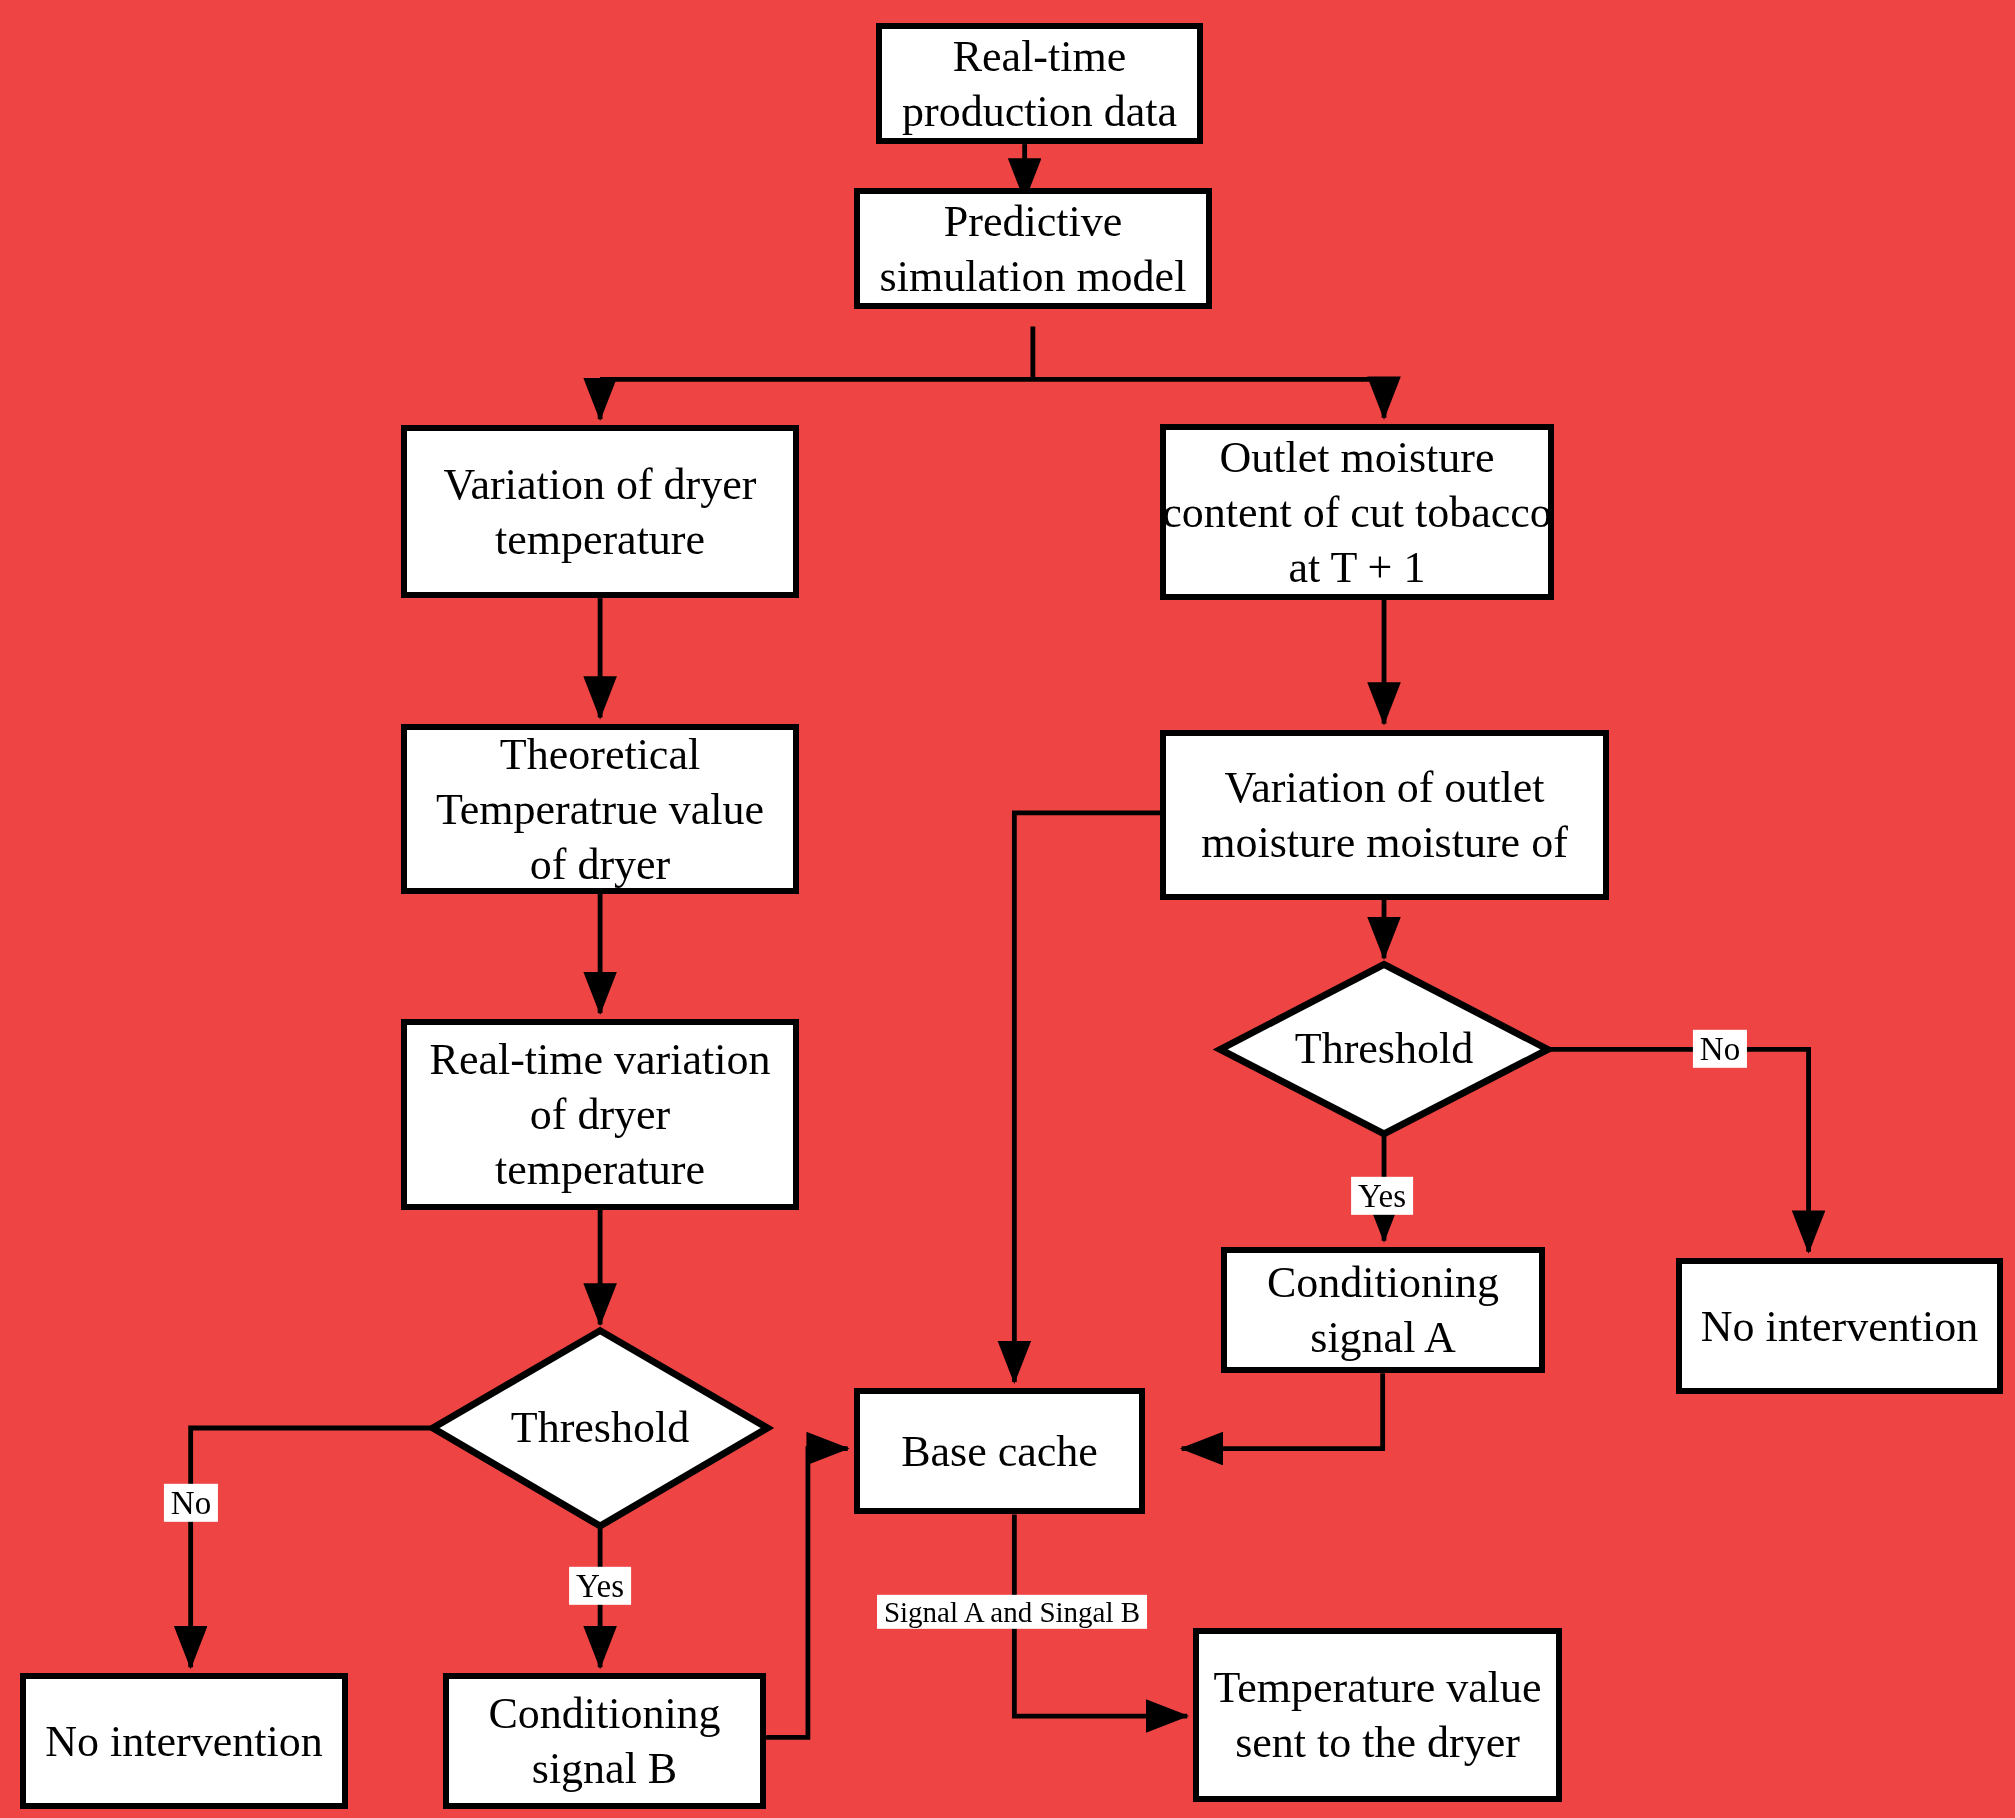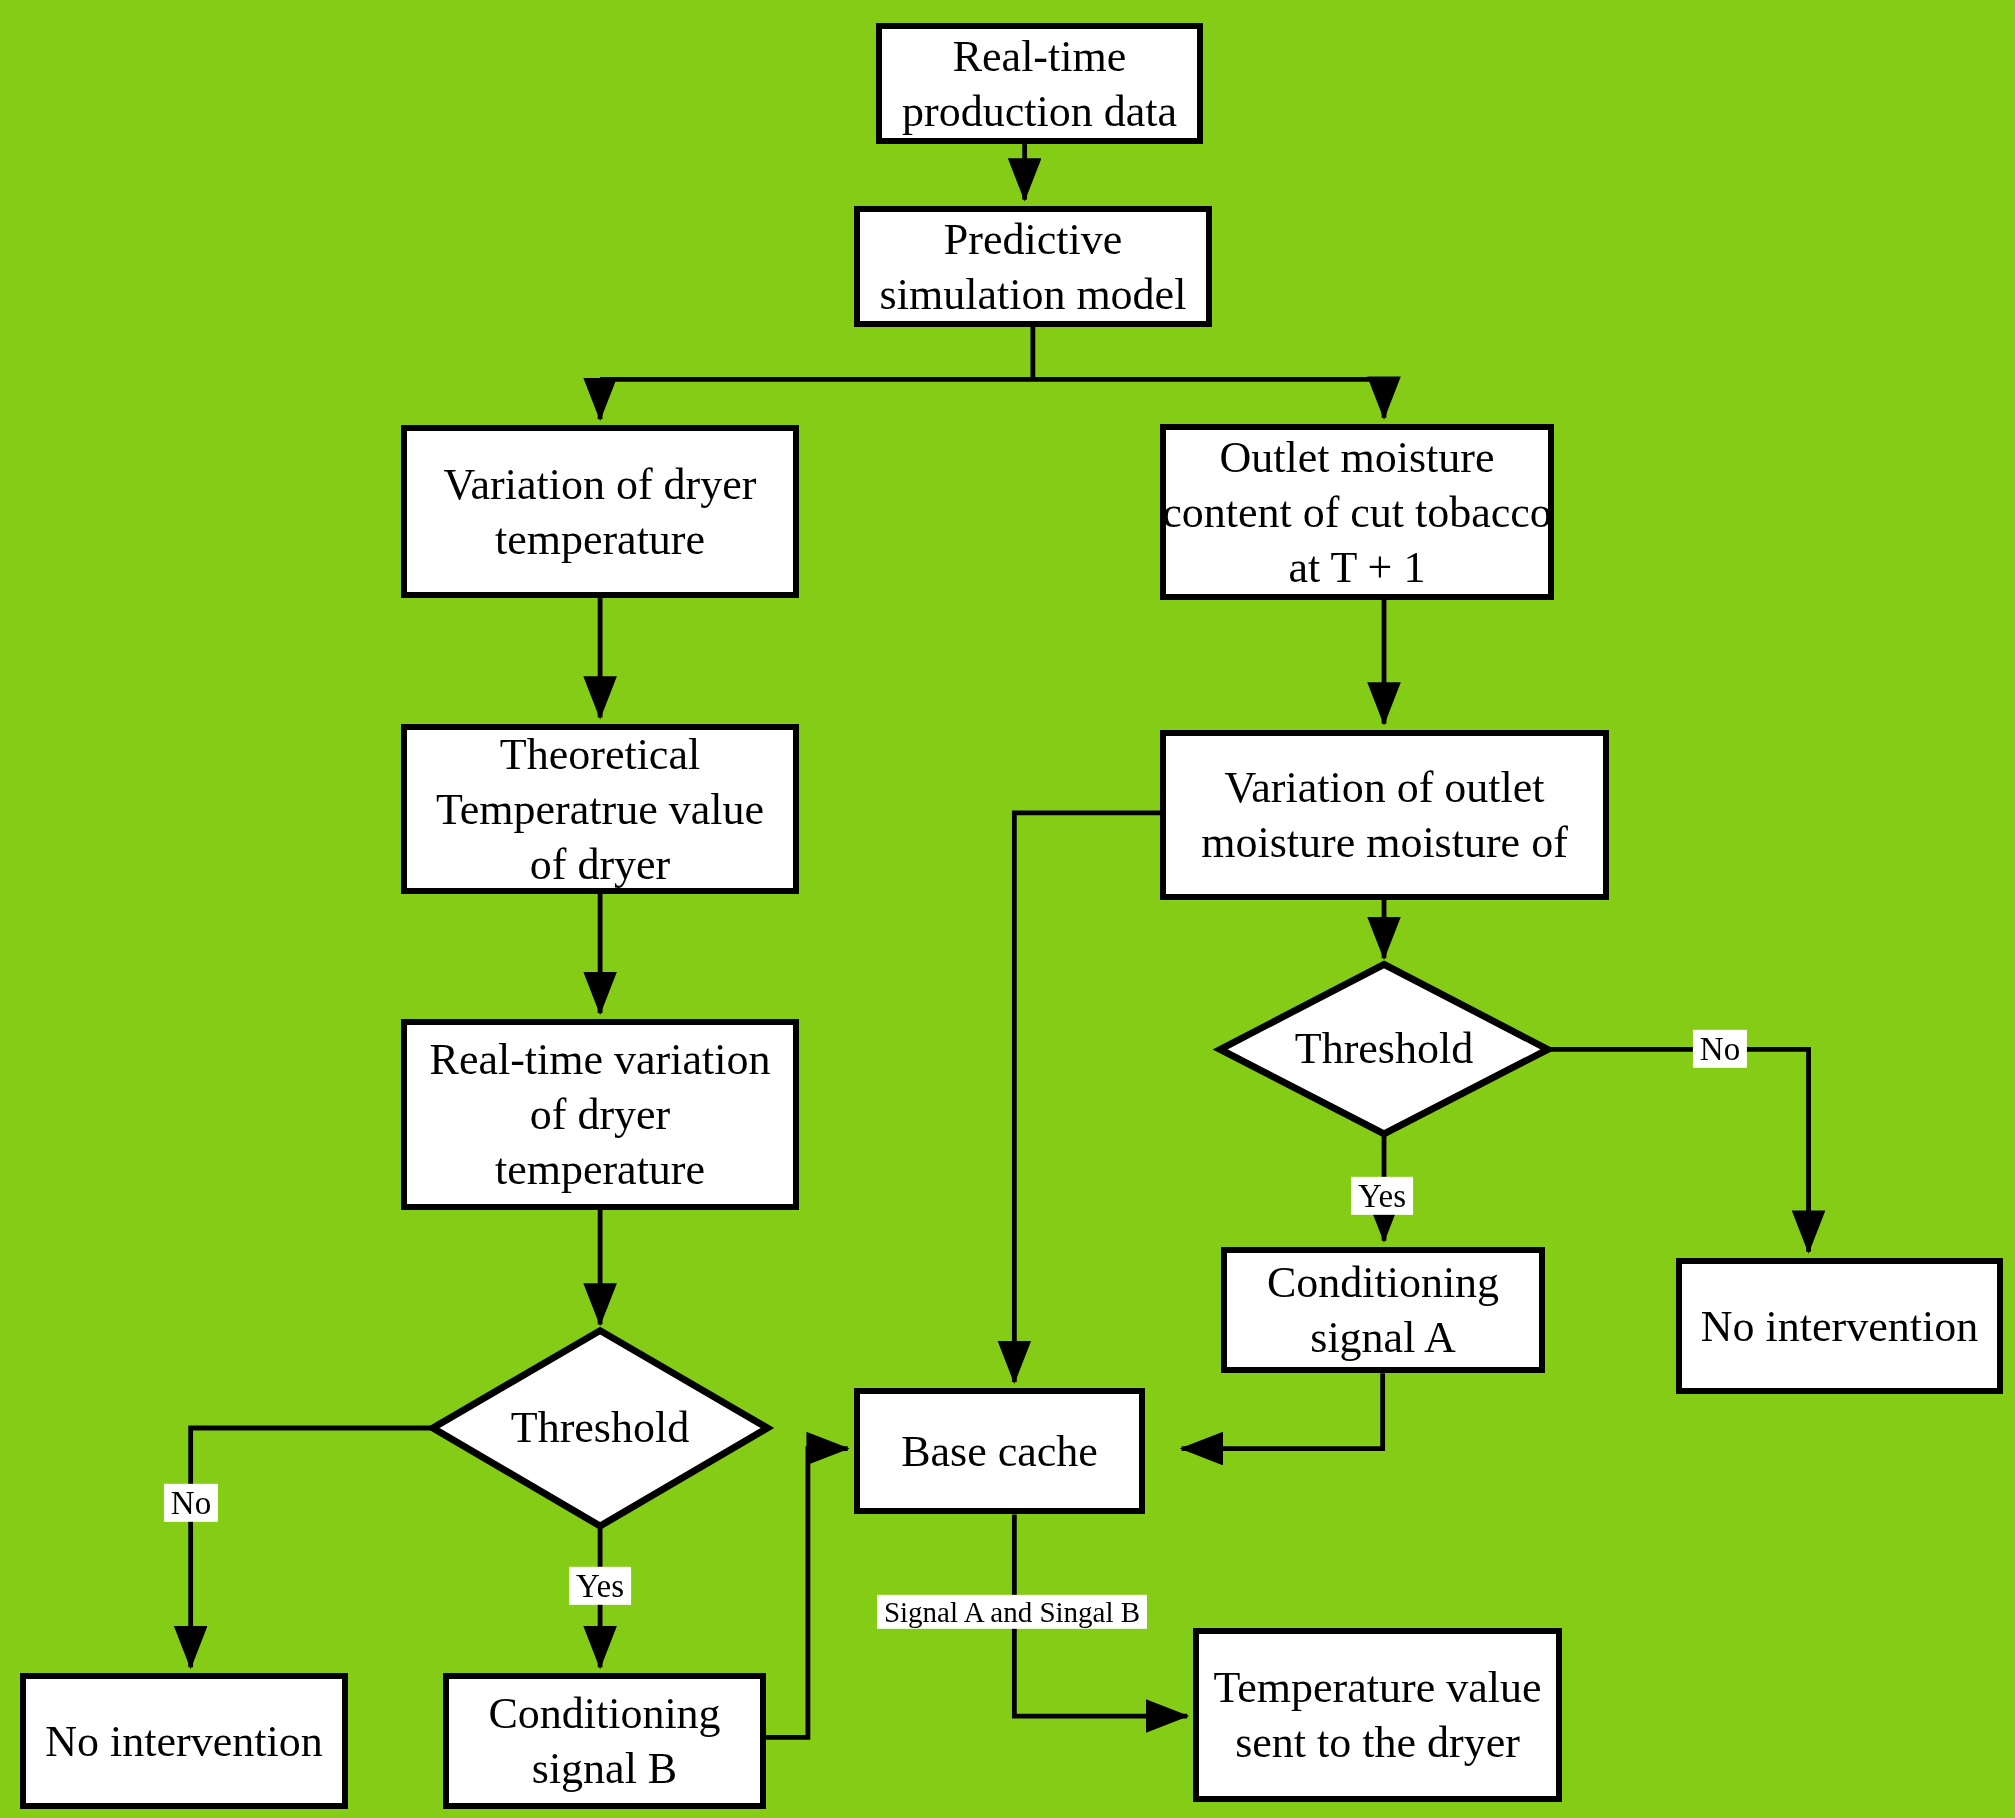--- a/index.html
+++ b/index.html
@@ -1,20 +1,20 @@
 <!DOCTYPE html>
 <html style="font-size:11px"><head>
 <meta charset="utf-8">
 <style>
   html, body { margin: 0; padding: 0; background: #ffffff; }
   #stage {
     position: relative;
     width: 2015px;
     height: 1819px;
-    background: #84cc16;
+    background: #ef4444;
     font-family: "Liberation Serif", "DejaVu Serif", serif;
     color: #000000;
     overflow: hidden;
   }
   #edges {
     position: absolute;
     left: 0; top: 0;
     width: 2015px; height: 1819px;
   }
   .node {
@@ -89,21 +89,21 @@
     <polygon points="2018,1406 2257,1530 2018,1653 1779,1530" fill="#ffffff" stroke="#000000" stroke-width="10"></polygon>
   </svg>
 
   <div class="node" style="left:876px; top:23px; width:327px; height:121px;">
     <div class="node-text">
       <span>Real-time</span>
       <span>production data</span>
     </div>
   </div>
 
-  <div class="node" style="left:854px; top:206px; width:358px; height:121px;">
+  <div class="node" style="left:854px; top:188px; width:358px; height:121px;">
     <div class="node-text">
       <span>Predictive</span>
       <span>simulation model</span>
     </div>
   </div>
 
   <div class="node" style="left:401px; top:425px; width:398px; height:173px;">
     <div class="node-text">
       <span>Variation of dryer</span>
       <span>temperature</span>

